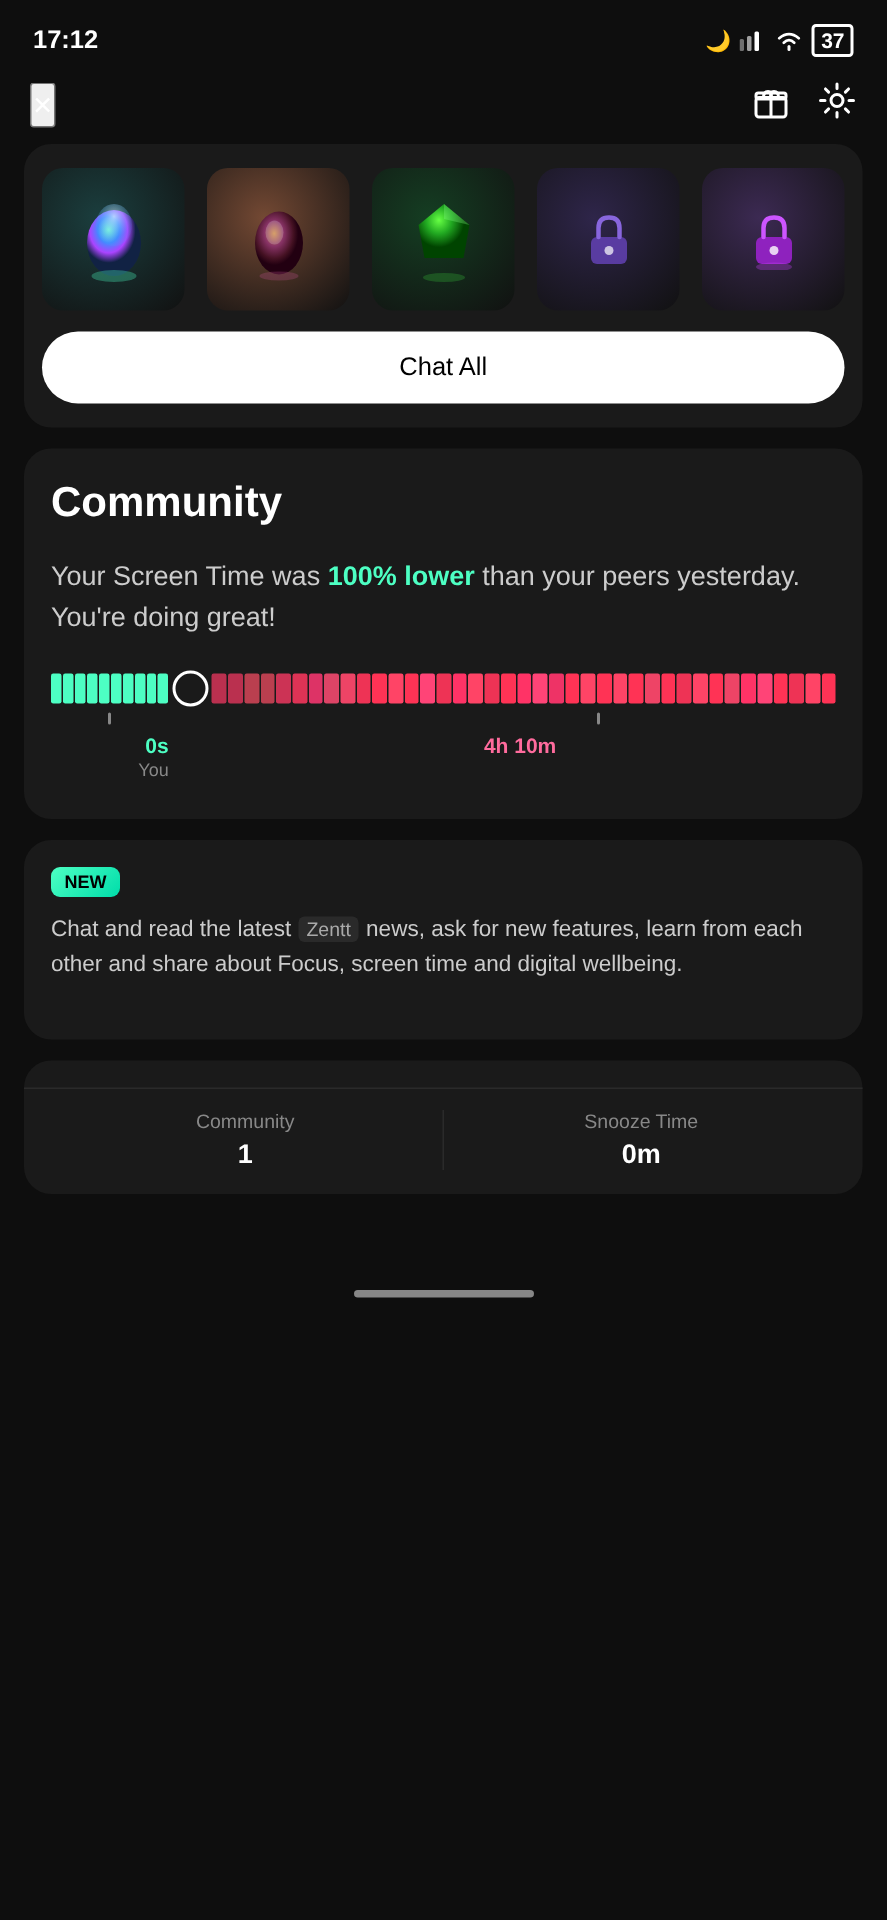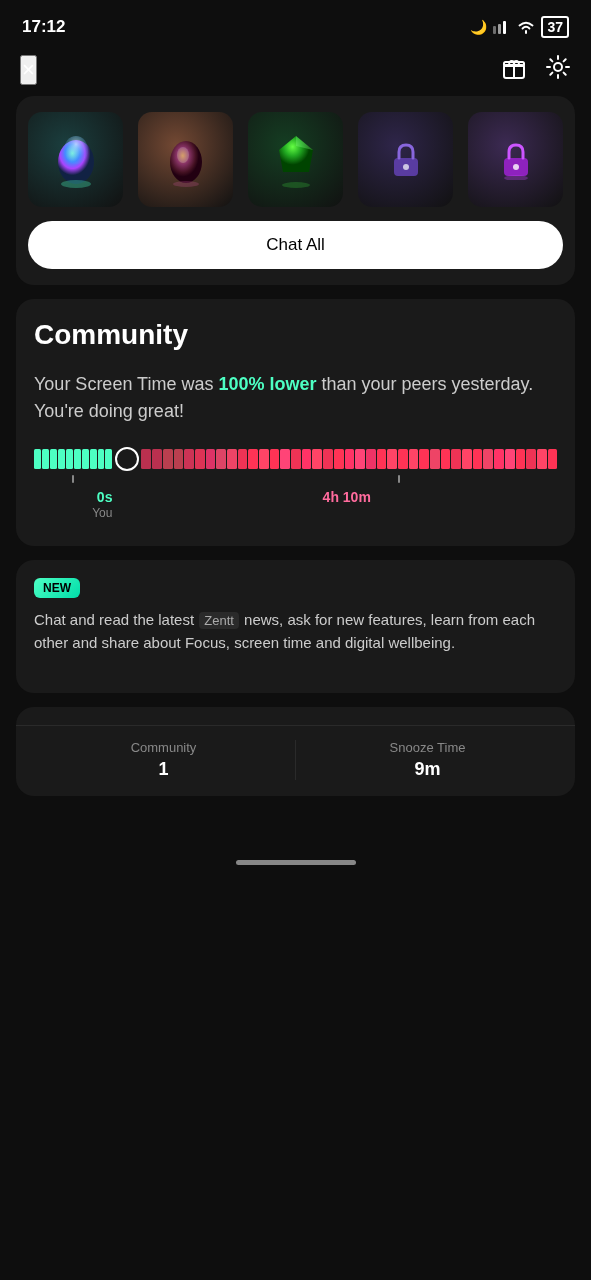--- a/index.html
+++ b/index.html
@@ -506,21 +506,21 @@
 
   <div class="stats-card">
     <div class="stats-divider"></div>
     <div class="stats-row">
       <div class="stat-item">
         <div class="stat-label">Community</div>
         <div class="stat-value">1</div>
       </div>
       <div class="stat-item">
         <div class="stat-label">Snooze Time</div>
-        <div class="stat-value">9m</div>
+        <div class="stat-value">0m</div>
       </div>
     </div>
   </div>
 
 </div>
 
 <div class="home-indicator">
   <div class="home-bar"></div>
 </div>
 

